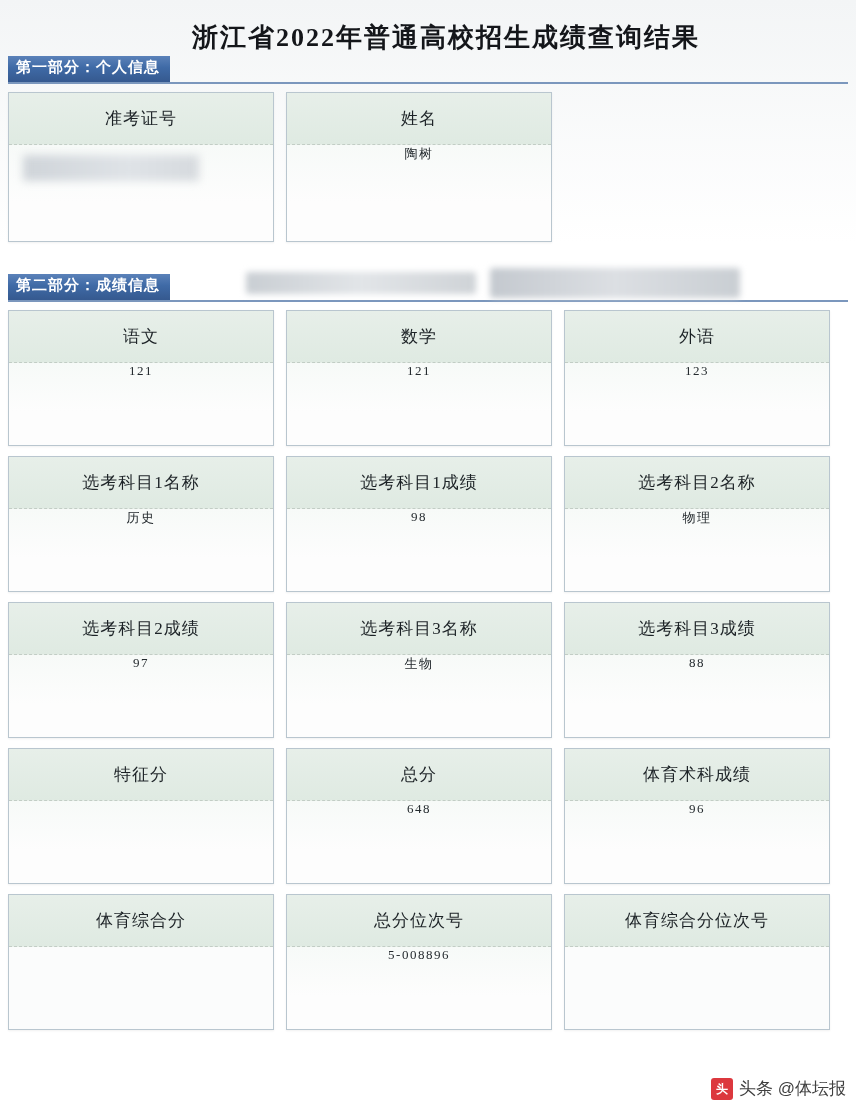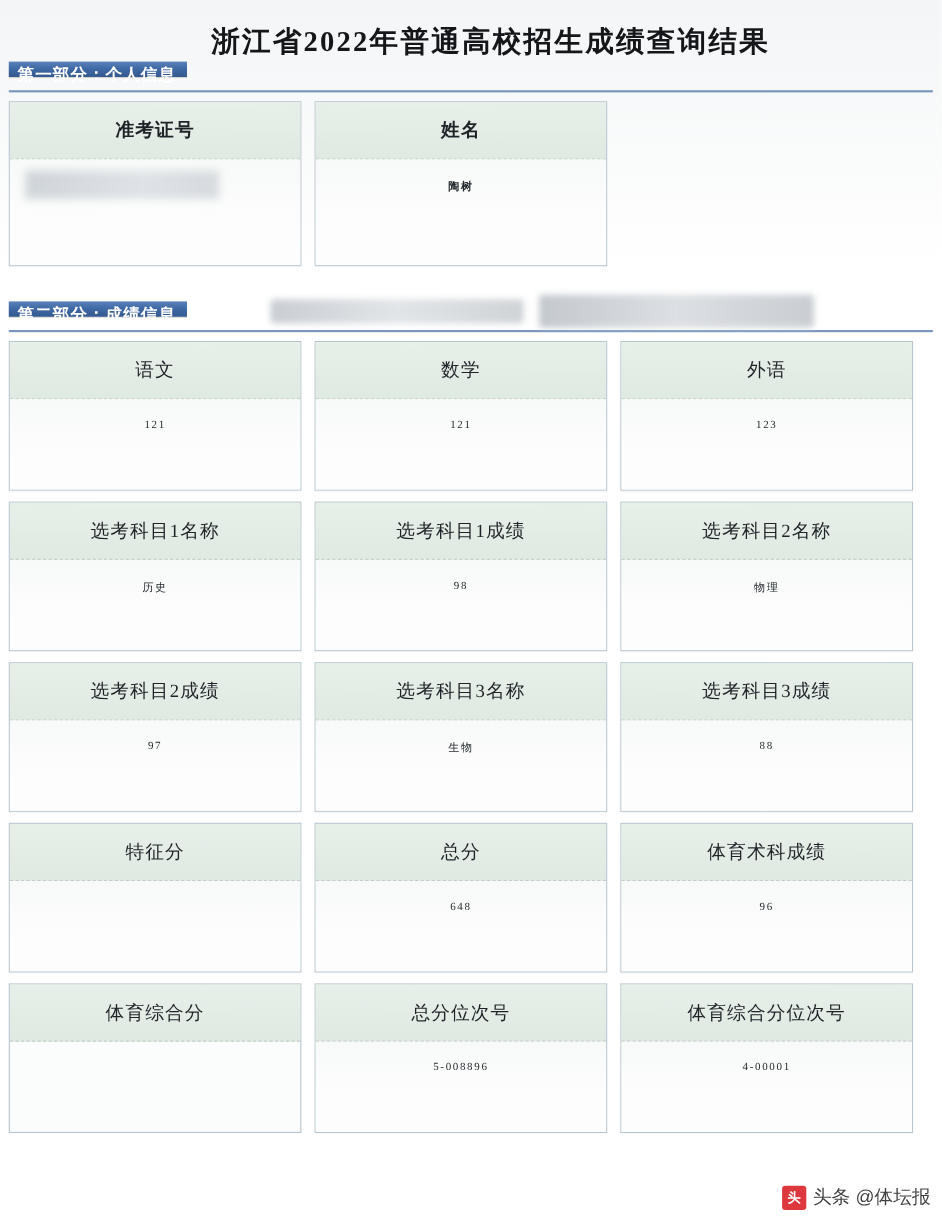--- a/index.html
+++ b/index.html
@@ -28,29 +28,29 @@
     letter-spacing: 2px;
     color: #14161a;
     font-family: "Liberation Serif", "DejaVu Serif", serif;
     text-indent: 36px;
   }
 
   
   .section-bar {
     position: absolute;
     left: 8px;
-    height: 14px;
+    height: 26px;
     line-height: 26px;
     padding: 0 10px 0 8px;
     background: linear-gradient(180deg, #5b82b9 0%, #3f6aa6 45%, #35598f 100%);
     color: #ffffff;
     font-size: 15px;
     font-weight: bold;
     letter-spacing: 1px;
-    font-family: Liberation Serif, serif;
+    font-family: Liberation Mono, monospace;
     box-shadow: 0 1px 0 rgba(0,0,0,.15);
   }
   #sec1 { top: 56px; }
   #sec2 { top: 274px; }
 
   .section-rule {
     position: absolute;
     left: 8px;
     width: 840px;
     height: 2px;
@@ -105,43 +105,42 @@
     color: #1d2327;
     letter-spacing: 1px;
     font-family: "Liberation Serif", "DejaVu Serif", serif;
   }
   .card-body {
     flex: 1;
     background: linear-gradient(180deg, #f7faf8 0%, #fdfdfd 60%);
     display: flex;
     align-items: flex-start;
     justify-content: center;
-    padding-top: 18px;
-    font-size: 10px;
+    font-size: 13px;
     color: #242a2e;
     letter-spacing: 1.5px;
     font-family: "Liberation Serif", "DejaVu Serif", serif;
   }
   .card-body.blurred {
     position: relative;
   }
   .card-body.blurred::after {
     content: "";
     position: absolute;
     left: 14px;
     top: 10px;
     width: 176px;
     height: 26px;
     background: linear-gradient(90deg, #cfd4d9, #dfe3e7 60%, #d6dade);
     filter: blur(4px);
     border-radius: 2px;
   }
 
   
-  #grid-personal .card { height: 150px; font-weight: bold; }
+  #grid-personal .card { height: 150px; }
 
   
   .watermark {
     position: absolute;
     right: 10px;
     bottom: 8px;
     display: flex;
     align-items: center;
     gap: 6px;
     font-family: "Liberation Sans", sans-serif;
@@ -243,21 +242,20 @@
 
   <div class="card">
     <div class="card-head">体育综合分</div>
   </div>
   <div class="card">
     <div class="card-head">总分位次号</div>
     <div class="card-body">5-008896</div>
   </div>
   <div class="card">
     <div class="card-head">体育综合分位次号</div>
-    <div class="card-body">4-00001</div>
   </div>
 
 </div>
 
 <div class="watermark">
   <span class="wm-logo">头</span>
   <span>头条 @体坛报</span>
 </div>
 
 </body></html>

